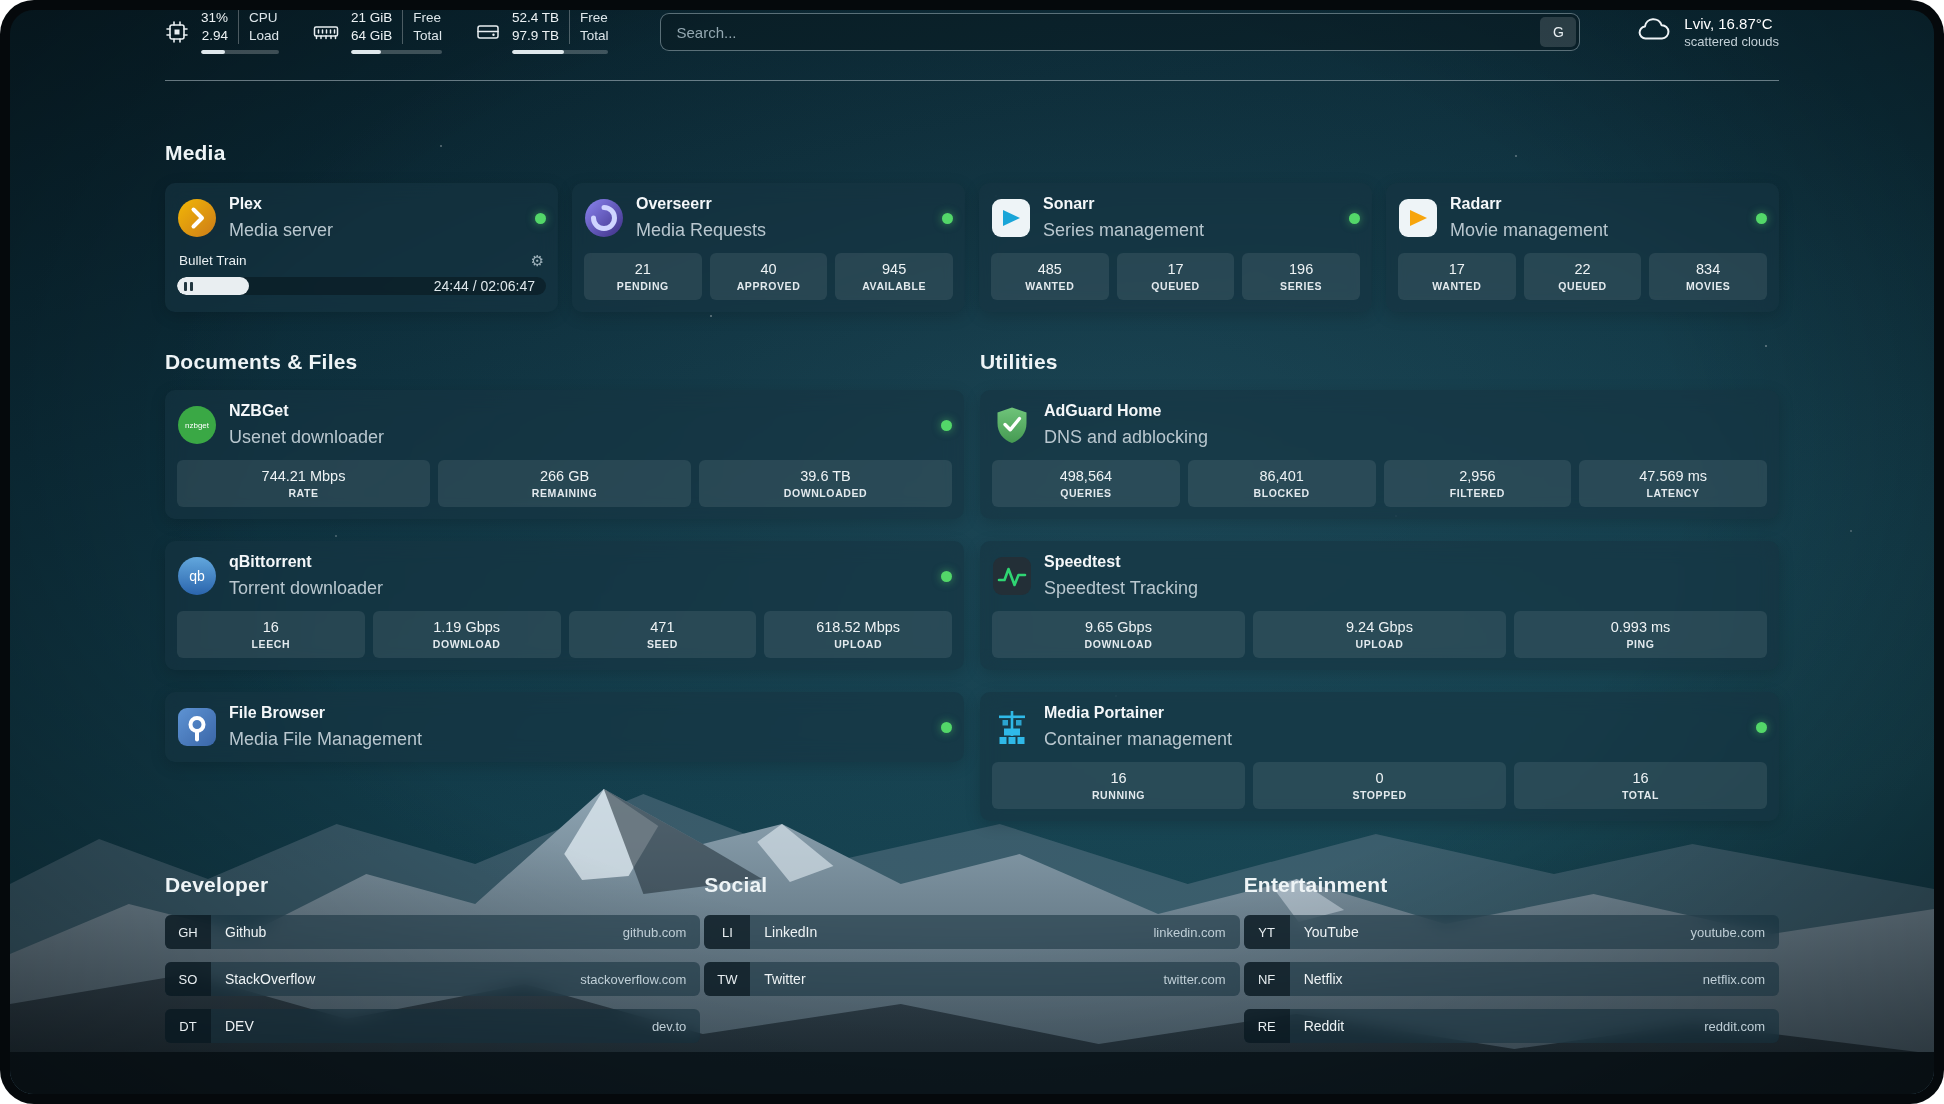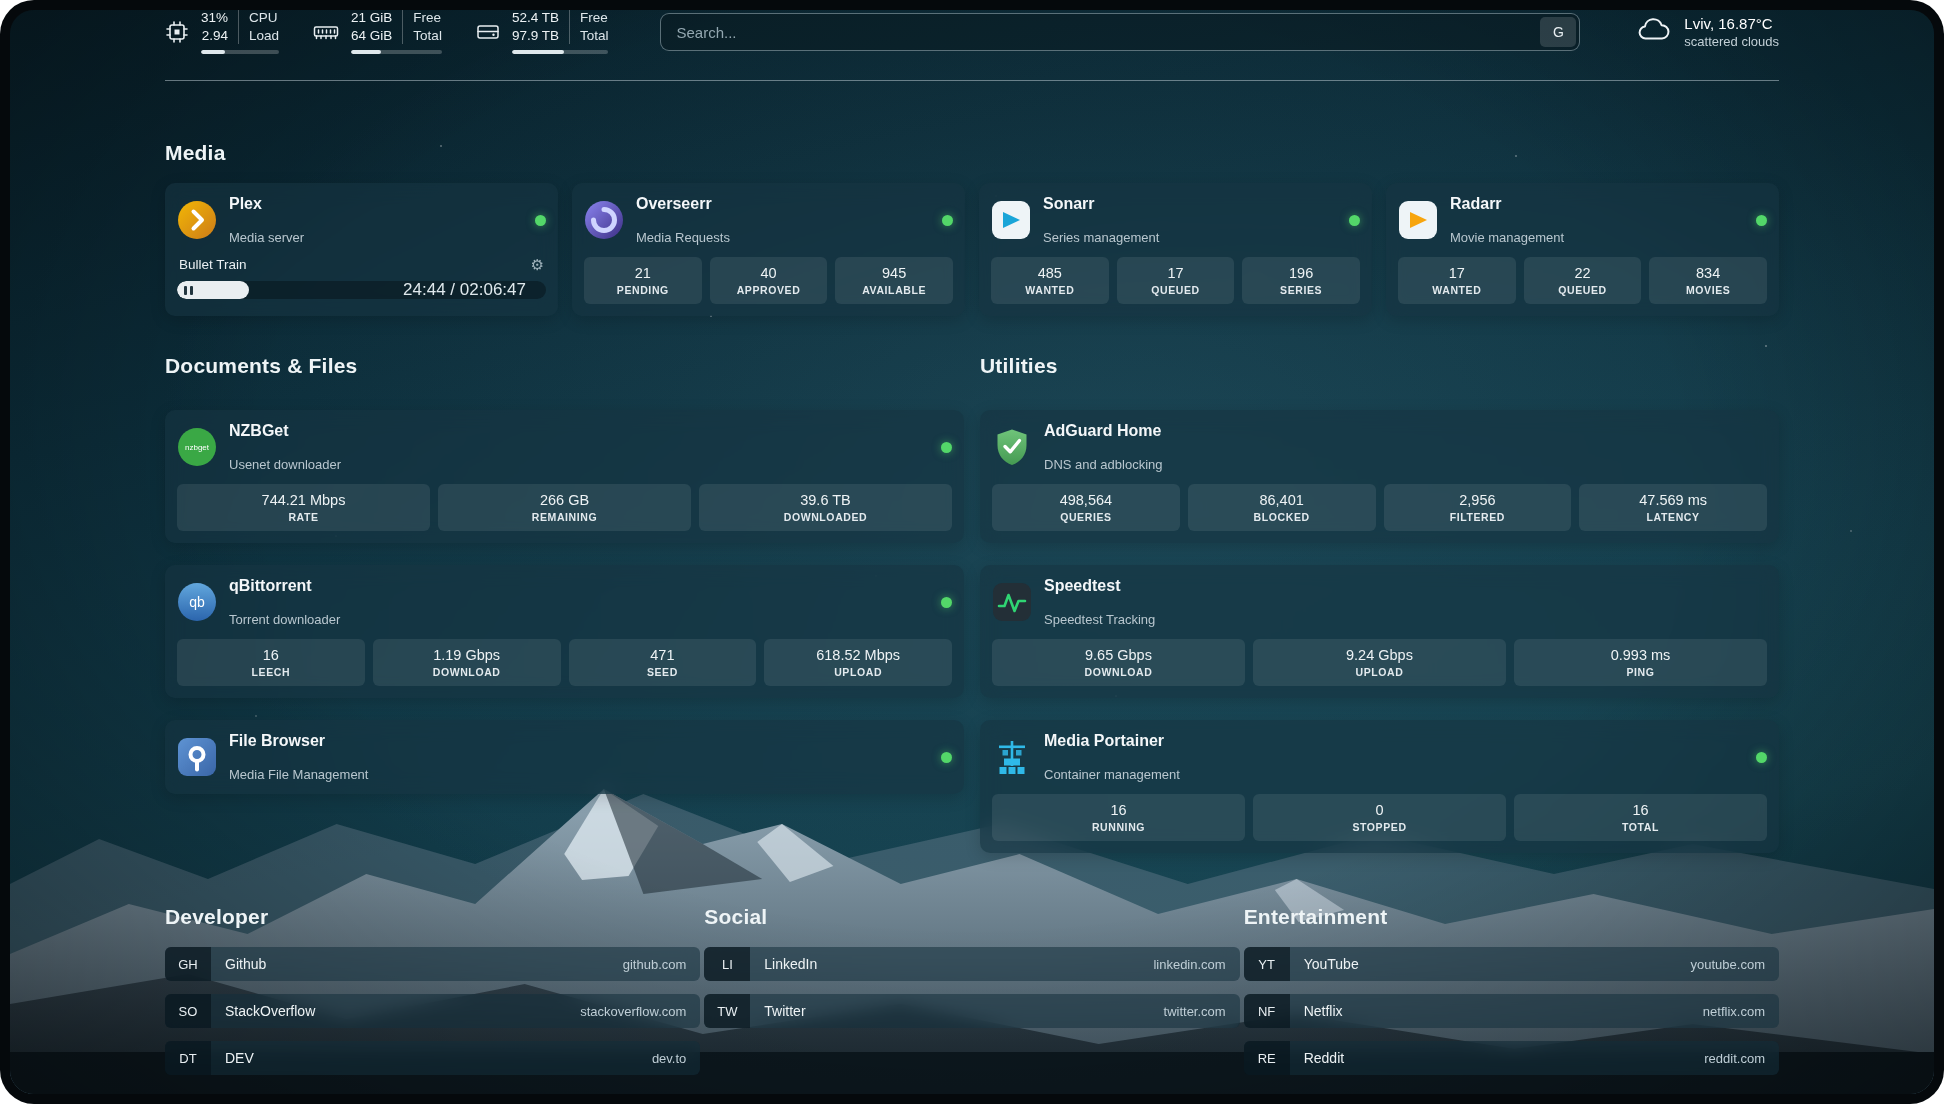--- a/index.html
+++ b/index.html
@@ -46,43 +46,43 @@
   
   .section-title{font-size:21px;font-weight:700;color:#eef4f6;letter-spacing:.2px}
   .media-section{margin-top:60px}
   .media-grid{margin-top:18px;display:grid;grid-template-columns:repeat(4,1fr);gap:14px}
   .card{background:rgba(22,52,64,0.62);border-radius:10px;padding:12px;position:relative;
     backdrop-filter:blur(10px) saturate(1.05);box-shadow:0 4px 16px rgba(0,0,0,0.16)}
   .app-header{display:flex;align-items:center;gap:12px}
   .app-icon{width:40px;height:40px;flex:0 0 40px;display:flex;align-items:center;justify-content:center}
   .app-icon svg{width:40px;height:40px}
   .app-name{font-size:16px;font-weight:700;color:#f4f7f9}
-  .app-sub{font-size:13px;color:#b9c7cf;margin-top:17px}
+  .app-sub{font-size:18px;color:#b9c7cf;margin-top:7px}
   .status-dot{width:11px;height:11px;border-radius:50%;background:#53d769;margin-left:auto;flex:0 0 11px;
     box-shadow:0 0 8px rgba(83,215,105,0.55)}
   .stats{display:grid;gap:8px;margin-top:12px}
   .cols-3{grid-template-columns:repeat(3,1fr)}
   .cols-4{grid-template-columns:repeat(4,1fr)}
   .stat{background:rgba(255,255,255,0.085);border-radius:6px;height:47px;display:flex;flex-direction:column;
     align-items:center;justify-content:center;gap:3px}
   .stat-value{font-size:14.5px;color:#eef3f5}
   .stat-label{font-size:10.5px;font-weight:700;letter-spacing:.6px;color:#e3eaee}
   
   .np{margin-top:12px}
   .np-row1{display:flex;align-items:flex-start;justify-content:space-between;padding:0 2px}
   .np-title{font-size:13.5px;color:#e9eff2}
   .gear{color:#9fb2bb;font-size:15px;cursor:pointer;line-height:1}
   .np-bar{position:relative;margin-top:9px;height:18px;border-radius:9px;background:rgba(7,21,27,0.55);overflow:hidden}
   .np-fill{position:absolute;left:0;top:0;bottom:0;background:#e9eef1;border-radius:9px;display:flex;align-items:center;padding-left:7px}
   .pause{display:flex;gap:2.5px}
   .pause i{display:block;width:3px;height:9px;background:#223640;border-radius:1px}
-  .np-time{position:absolute;right:20px;top:50%;transform:translateY(-50%);font-size:17px;color:#dfe8ec}
+  .np-time{position:absolute;right:11px;top:50%;transform:translateY(-50%);font-size:14px;color:#dfe8ec}
 
   .two-col{display:grid;grid-template-columns:1fr 1fr;gap:16px;margin-top:38px;align-items:start}
-  .col-section .section-title{margin-bottom:32px}
+  .col-section .section-title{margin-bottom:16px}
   .card-stack{display:flex;flex-direction:column;gap:22px}
 
   
   .bookmarks{display:grid;grid-template-columns:1fr 1fr 1fr;gap:4px;margin-top:52px}
   .bm-section .section-title{margin-bottom:18px}
   .bm-row{display:flex;align-items:center;height:34px;border-radius:6px;background:rgba(20,48,60,0.55);
     margin-bottom:13px;overflow:hidden;backdrop-filter:blur(8px);cursor:pointer}
   .bm-abbr{width:46px;align-self:stretch;background:rgba(6,20,26,0.62);color:#e8eef1;font-size:13px;
     display:flex;align-items:center;justify-content:center;flex:0 0 46px}
   .bm-name{font-size:14px;color:#eef3f5;margin-left:14px}

